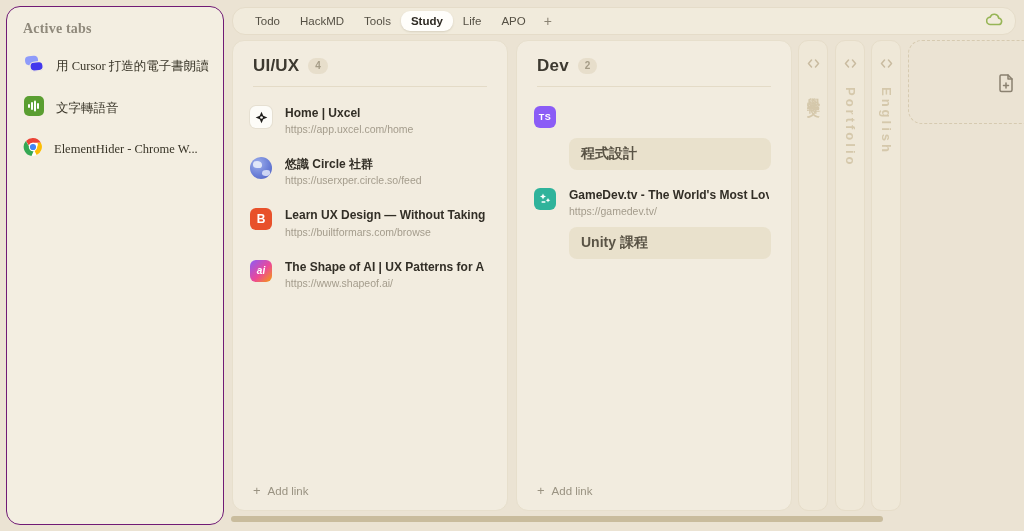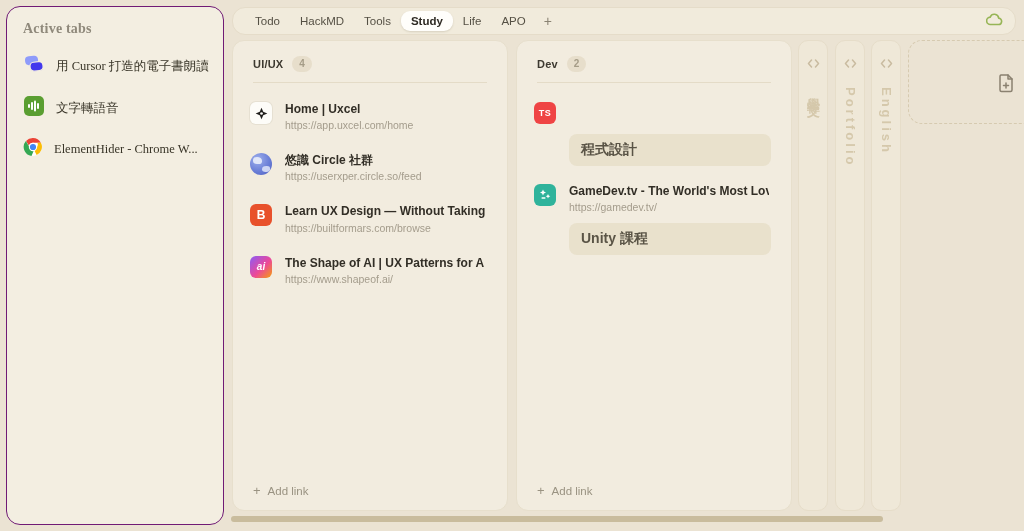--- a/index.html
+++ b/index.html
@@ -45,21 +45,21 @@
   .tabbar-right { margin-left:auto; display:flex; align-items:center; }
 
   
   .col {
     position:absolute; top:40px; width:276px; height:471px;
     background:#f2ecdf; border:1px solid #e7dfcc; border-radius:12px;
   }
   .col-0 { left:232px; }
   .col-1 { left:516px; }
   .col-head { padding:15px 20px 10px 20px; display:flex; align-items:center; gap:9px; }
-  .col-title { font-size:11px; font-weight:700; color:#3d3930; letter-spacing:.2px; }
+  .col-title { font-size:17px; font-weight:700; color:#3d3930; letter-spacing:.2px; }
   .col-badge {
     background:#e7decb; color:#a59c87; font-size:10px; font-weight:600;
     padding:3px 7px; border-radius:999px; line-height:1;
   }
   .col-divider { border-bottom:1px solid #e4dbc7; margin:0 20px; }
   .links { padding:18px 20px 0 16px; }
   .link-row { display:flex; gap:12px; margin-bottom:21px; cursor:pointer; }
   .link-ico { flex:0 0 auto; width:24px; padding-top:1px; display:flex; justify-content:center; }
   .link-txt { min-width:0; }
   .link-title {
@@ -106,21 +106,21 @@
     background:#c9bc9d; border-radius:3px; cursor:grab;
   }
 
   
   .sq { width:22px; height:22px; border-radius:6px; display:flex; align-items:center;
         justify-content:center; font-weight:700; }
   .sq-uxcel { background:#fdfcf8; box-shadow:0 0 0 1px #e6e0d2; }
   .sq-bfm { background:#e8512b; color:#fff; font-size:12px; }
   .sq-ai { background:linear-gradient(135deg,#8b5cf6 0%,#ec4899 55%,#f59e0b 100%);
            color:#fff; font-size:10px; font-style:italic; }
-  .sq-ts { background:#ef4444; color:#fff; font-size:9px; letter-spacing:.5px; }
+  .sq-ts { background:#8b5cf6; color:#fff; font-size:9px; letter-spacing:.5px; }
   .sq-gd { background:#2fb39b; color:#fff; position:relative; }
   .round-globe { width:22px; height:22px; border-radius:50%;
     background:radial-gradient(circle at 35% 30%, #9fb0ec 0%, #6b7fd7 55%, #4d5ec0 100%); position:relative; overflow:hidden; }
   .round-globe:before { content:""; position:absolute; left:3px; top:4px; width:9px; height:7px;
     background:#e9edfb; border-radius:50% 60% 40% 50%; opacity:.9; }
   .round-globe:after { content:""; position:absolute; right:2px; bottom:3px; width:8px; height:6px;
     background:#dfe5f9; border-radius:60% 40% 50% 50%; opacity:.85; }
 </style>
 </head>
 <body>

